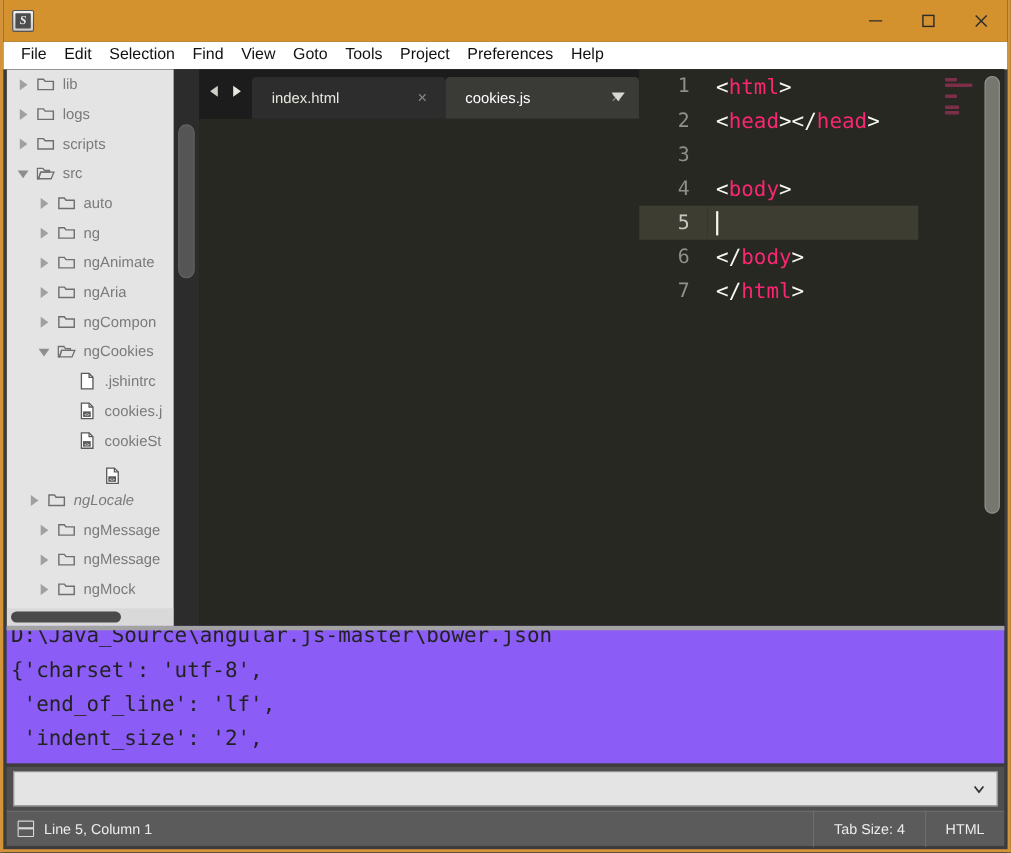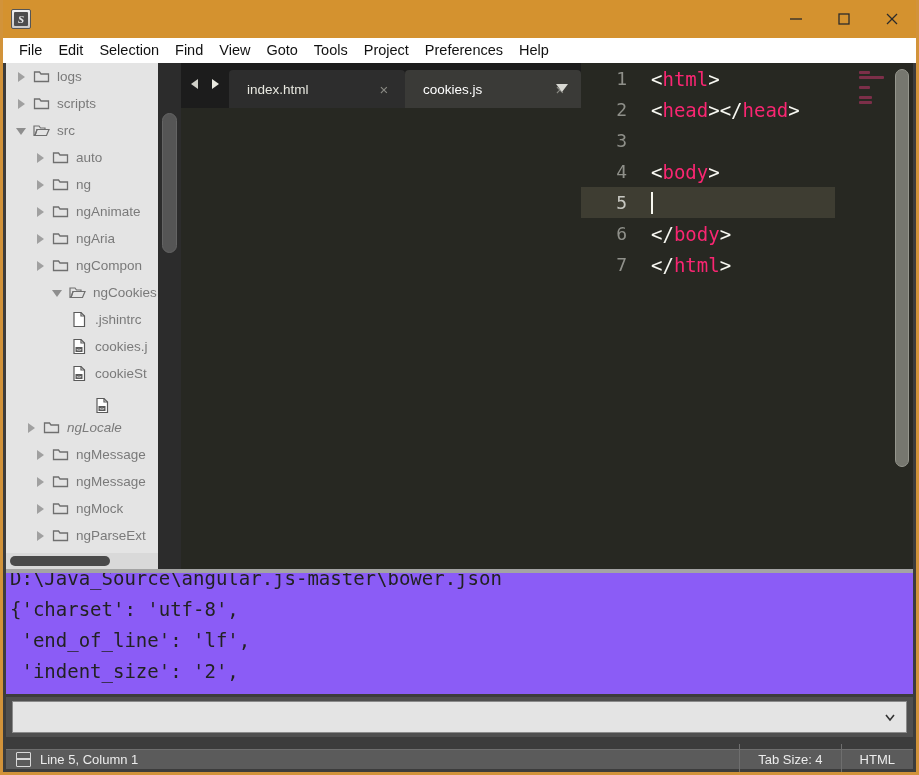--- a/index.html
+++ b/index.html
@@ -99,21 +99,21 @@
   
   .combowrap{position:absolute;left:3px;right:3px;bottom:35px;height:40px;background:#4f4f4f;
              padding:4px 6px;display:flex;align-items:center;}
   .combo{flex:1 1 auto;height:32px;background:#e4e4e4;border:1px solid #8a8a8a;
          display:flex;align-items:center;padding:0 6px;position:relative;}
   .combo-input{flex:1 1 auto;font-size:13px;color:#222;background:transparent;border:none;outline:none;
                font-family:"Liberation Sans",sans-serif;}
   .combo-chev{width:20px;height:30px;display:flex;align-items:center;justify-content:center;}
 
   
-  .statusbar{position:absolute;left:3px;right:3px;bottom:3px;height:20px;background:#5b5b5b;
+  .statusbar{position:absolute;left:3px;right:3px;bottom:3px;height:32px;background:#5b5b5b;
              display:flex;align-items:center;border-top:1px solid #6e6e6e;}
   .st-left{display:flex;align-items:center;padding-left:10px;flex:1 1 auto;gap:9px;}
   .st-icon{width:15px;height:15px;border:1.5px solid #d8d8d8;border-radius:1px;position:relative;}
   .st-icon:after{content:"";position:absolute;left:0;right:0;top:5px;height:1.5px;background:#d8d8d8;}
   .st-text{font-size:13px;color:#ececec;white-space:nowrap;}
   .st-cell{height:32px;display:flex;align-items:center;justify-content:center;
            border-left:1px solid #6e6e6e;padding:0 18px;}
   .st-cell .st-text{font-size:13px;}
 </style>
 </head>
@@ -165,20 +165,31 @@
         <div class="sb-scroll" id="sidebar-list">
             <div class="sbrow" style="padding-left: 10px;">
               <span class="arrow">
                 <svg width="10" height="10" viewBox="0 0 10 10">
                   <polygon points="2,0 9,5 2,10" fill="#a0a0a0"></polygon>
                 </svg>
               </span>
               <span class="ic"><svg width="17" height="17" viewBox="0 0 17 17">
                   <path d="M1.5,4 L6.5,4 L8,6 L15.5,6 L15.5,13.5 L1.5,13.5 Z" fill="none" stroke="#6f6f6f" stroke-width="1.3"></path>
                 </svg></span>
+              <span class="lbl">lib</span>
+            </div>
+            <div class="sbrow" style="padding-left: 10px;">
+              <span class="arrow">
+                <svg width="10" height="10" viewBox="0 0 10 10">
+                  <polygon points="2,0 9,5 2,10" fill="#a0a0a0"></polygon>
+                </svg>
+              </span>
+              <span class="ic"><svg width="17" height="17" viewBox="0 0 17 17">
+                  <path d="M1.5,4 L6.5,4 L8,6 L15.5,6 L15.5,13.5 L1.5,13.5 Z" fill="none" stroke="#6f6f6f" stroke-width="1.3"></path>
+                </svg></span>
               <span class="lbl">logs</span>
             </div>
             <div class="sbrow" style="padding-left: 10px;">
               <span class="arrow">
                 <svg width="10" height="10" viewBox="0 0 10 10">
                   <polygon points="2,0 9,5 2,10" fill="#a0a0a0"></polygon>
                 </svg>
               </span>
               <span class="ic"><svg width="17" height="17" viewBox="0 0 17 17">
                   <path d="M1.5,4 L6.5,4 L8,6 L15.5,6 L15.5,13.5 L1.5,13.5 Z" fill="none" stroke="#6f6f6f" stroke-width="1.3"></path>
@@ -245,21 +256,21 @@
               <span class="arrow">
                 <svg width="10" height="10" viewBox="0 0 10 10">
                   <polygon points="2,0 9,5 2,10" fill="#a0a0a0"></polygon>
                 </svg>
               </span>
               <span class="ic"><svg width="17" height="17" viewBox="0 0 17 17">
                   <path d="M1.5,4 L6.5,4 L8,6 L15.5,6 L15.5,13.5 L1.5,13.5 Z" fill="none" stroke="#6f6f6f" stroke-width="1.3"></path>
                 </svg></span>
               <span class="lbl">ngCompon</span>
             </div>
-            <div class="sbrow" style="padding-left: 46px;">
+            <div class="sbrow" style="padding-left: 29px;">
               <span class="arrow">
                 <svg width="10" height="10" viewBox="0 0 10 10">
                   <polygon points="0,2 10,2 5,9" fill="#8e8e8e"></polygon>
                 </svg>
               </span>
               <span class="ic"><svg width="17" height="17" viewBox="0 0 17 17">
                   <path d="M1,4 L6,4 L7.5,6 L12,6 L12,7.5 L4,7.5 L2,13.5 L1,13.5 Z" fill="none" stroke="#6f6f6f" stroke-width="1.2"></path>
                   <path d="M4,7.5 L16,7.5 L13.5,13.5 L2,13.5 Z" fill="none" stroke="#6f6f6f" stroke-width="1.2"></path>
                 </svg></span>
               <span class="lbl">ngCookies</span>

